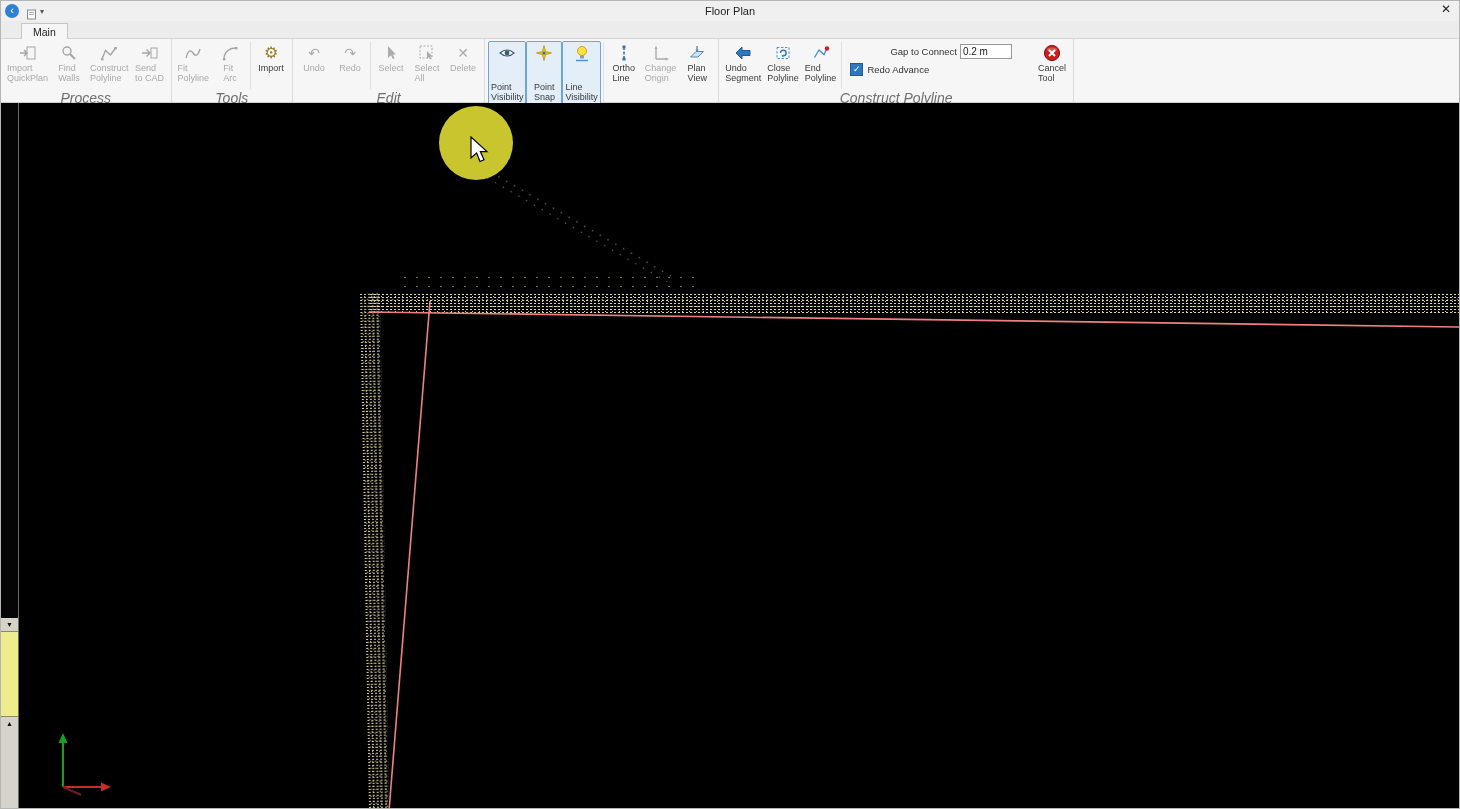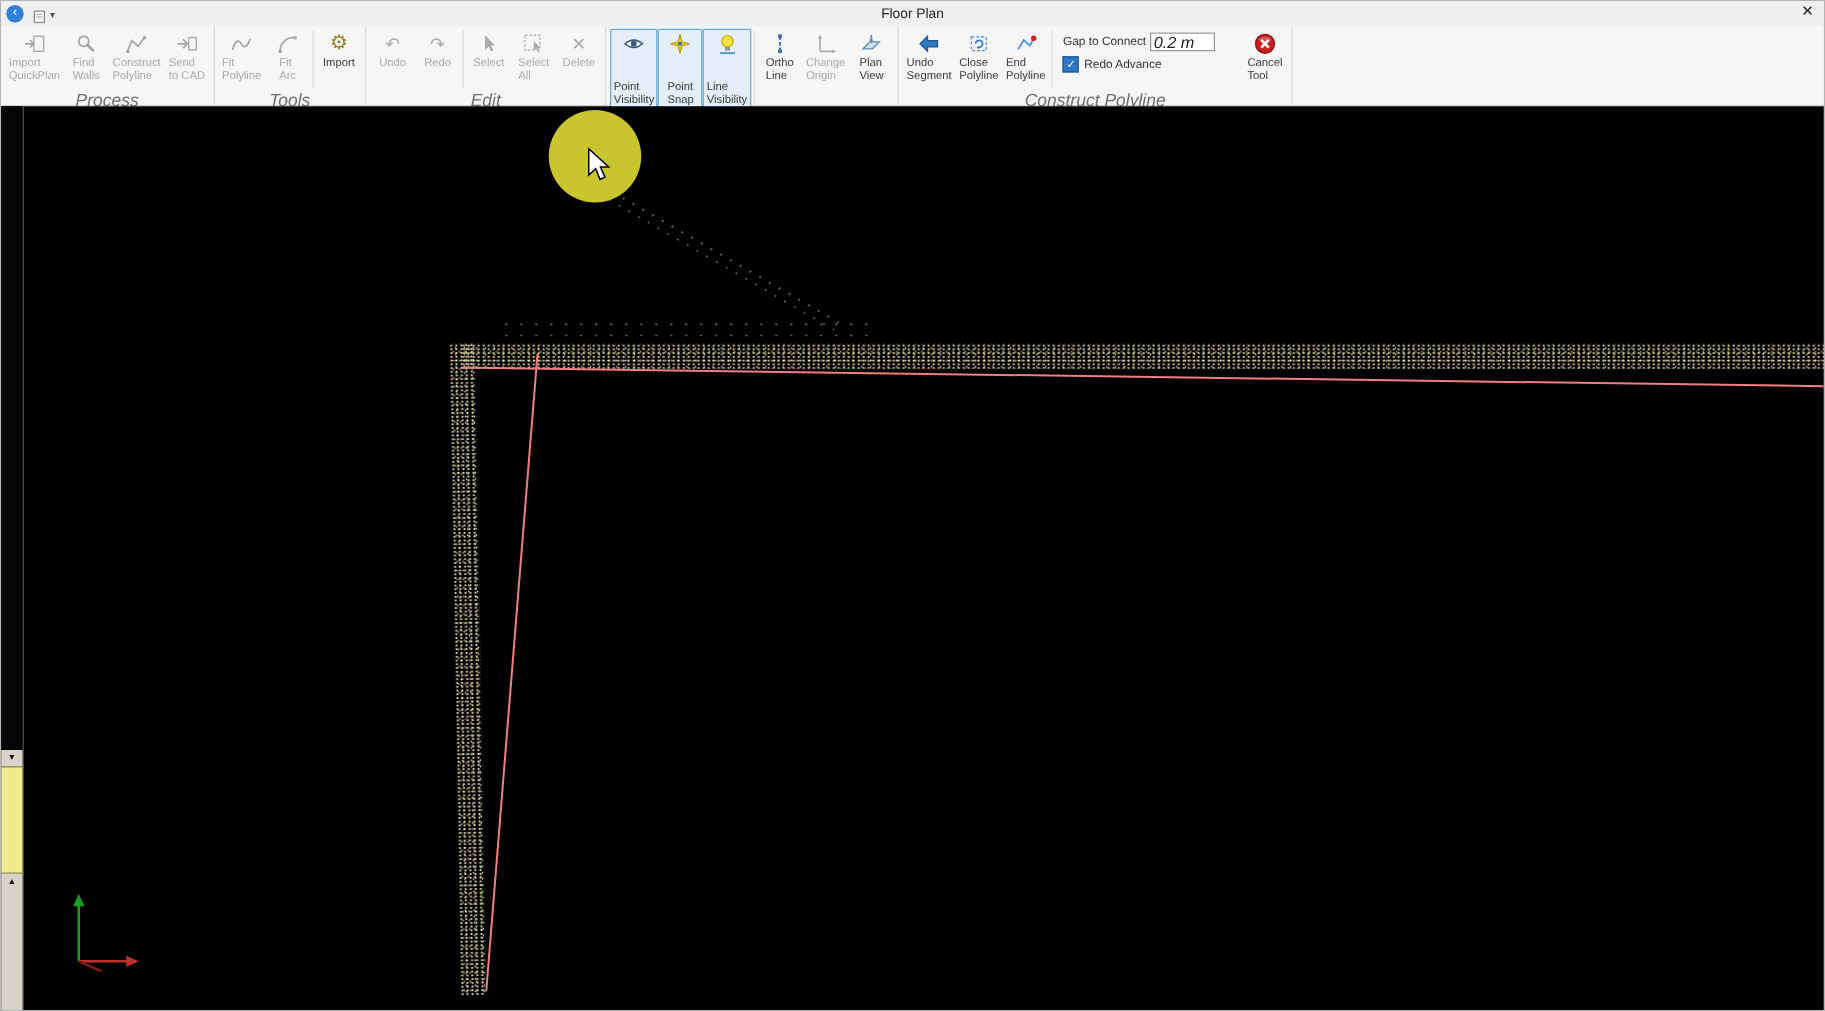--- a/index.html
+++ b/index.html
@@ -30,23 +30,23 @@
   .rbtn.disabled{color:#a9a9a9;}
   .rbtn.toggled{border:1px solid #6aa6d8;background:#e3eef8;gap:19px;}
   .ricon{height:20px;display:flex;align-items:center;justify-content:center;}
   .ricon svg{width:18px;height:18px;}
   .rlabel{white-space:pre-line;text-align:left;line-height:1.1;margin-top:1px;}
   .glyph{font-size:14px;line-height:18px;}
   .glyph.gray{color:#a9a9a9;}
   .sep{width:1px;background:#e0e0e0;align-self:stretch;margin:1px 2px;}
 
   .construct-fields{display:flex;flex-direction:column;margin:3px 4px 0 6px;}
-  .gap-row{display:flex;align-items:center;gap:3px;font-size:9.5px;color:#333;white-space:nowrap;}
-  .gap-input{width:46px;height:13px;font-size:13px;border:1px solid #999;padding:0 2px;
-    font-family:"Liberation Sans",sans-serif;background:#fff;color:#222;font-style:italic;}
+  .gap-row{display:flex;align-items:center;gap:3px;font-size:9.5px;color:#333;white-space:nowrap;margin-left:40px;}
+  .gap-input{width:46px;height:13px;font-size:10px;border:1px solid #999;padding:0 2px;
+    font-family:"Liberation Sans",sans-serif;background:#fff;color:#222;}
   .adv-row{display:flex;align-items:center;gap:4px;font-size:9.5px;color:#333;margin-top:4px;white-space:nowrap;}
   .cb{width:11px;height:11px;background:#2e78c2;border:1px solid #1f5a96;color:#fff;
     font-size:9px;line-height:11px;text-align:center;}
   .cb::after{content:"✓";}
 
   
   .workrow{flex:1;display:flex;min-height:0;}
   .leftstrip{width:18px;flex:0 0 18px;display:flex;flex-direction:column;background:#000;
     border-right:1px solid #6a6a6a;box-sizing:border-box;}
   .ls-top{height:515px;background:#050505;}
@@ -93,20 +93,23 @@
           <rect x="1.5" y="1" width="8" height="9" fill="#fdfdfd" stroke="#8a8a8a"></rect>
           <line x1="3" y1="3.5" x2="8" y2="3.5" stroke="#b0b0b0"></line>
           <line x1="3" y1="5.5" x2="8" y2="5.5" stroke="#b0b0b0"></line>
         </svg>
     </span>
     <span class="qa-caret">▾</span>
     <div class="wintitle">Floor Plan</div>
     <div class="closebtn">✕</div>
   </div>
 
+  <div class="tabrow">
+    <div class="tab">Main</div>
+  </div>
 
   <div class="ribbon">
 
     <div class="rgroup">
       <div class="rbuttons">
         <div class="rbtn disabled">
           <span class="ricon">
             <svg viewBox="0 0 18 18">
                 <rect x="8" y="3" width="8" height="12" fill="none" stroke="#a5a5a5"></rect>
                 <path d="M1,9 h6 M5,6 l3,3 -3,3" fill="none" stroke="#a5a5a5" stroke-width="1.4"></path>

